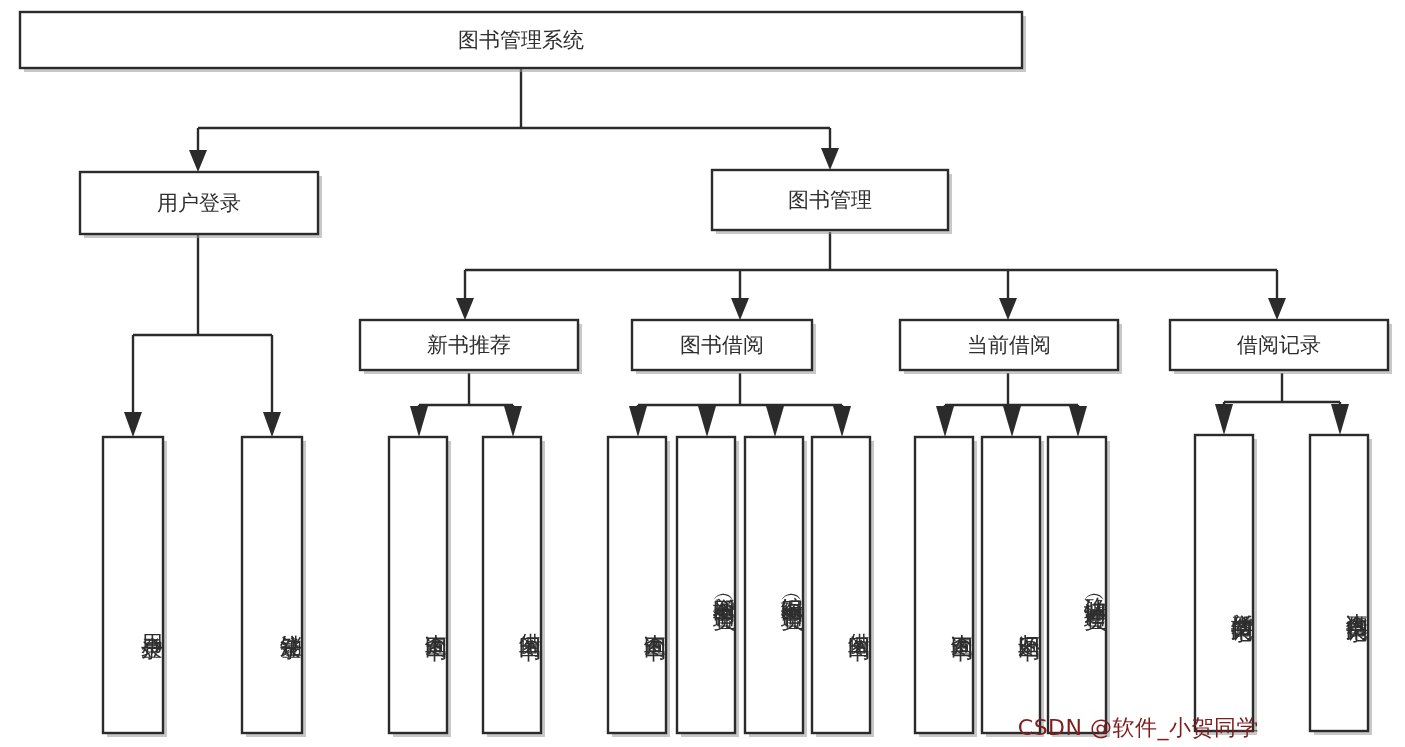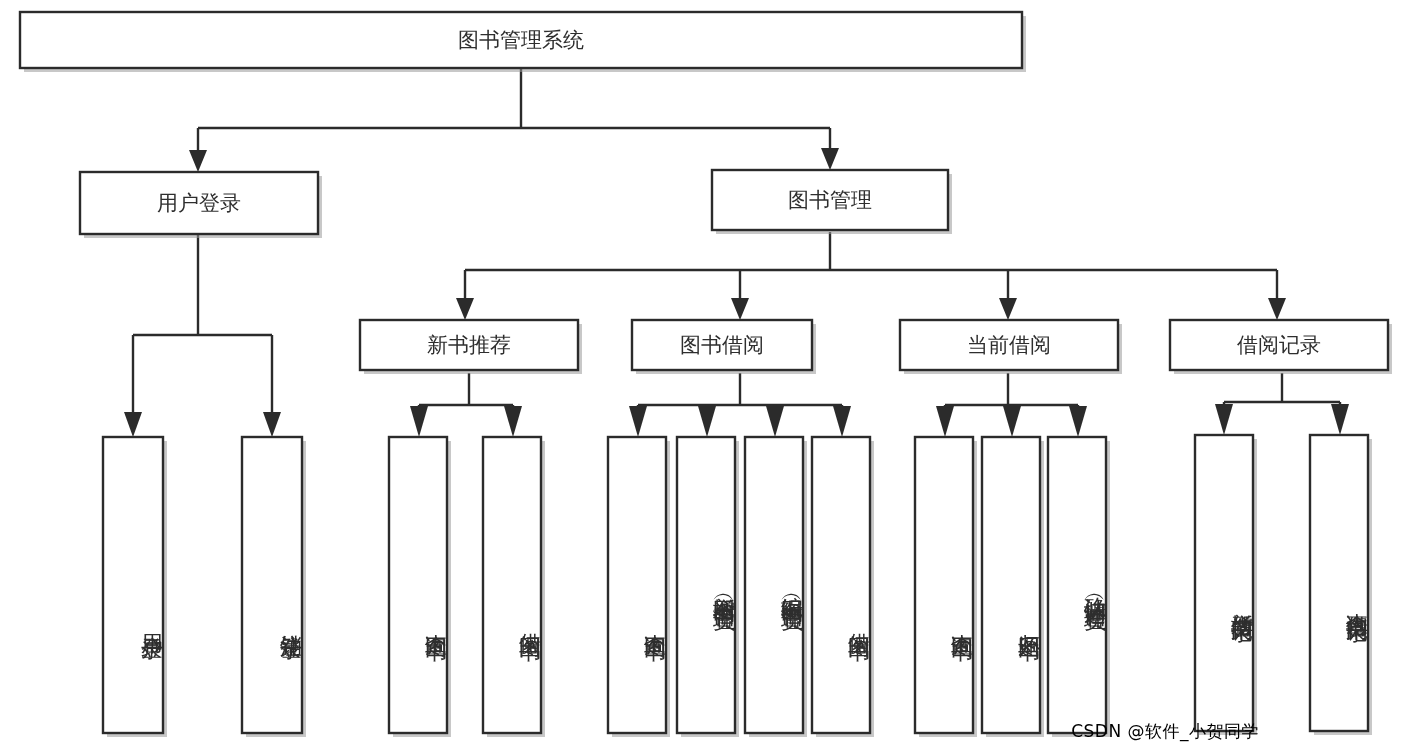--- a/index.html
+++ b/index.html
@@ -65,22 +65,22 @@
     color: #2e2e2e;
     letter-spacing: 2px;
     white-space: nowrap;
     pointer-events: none;
   }
   .watermark {
     position: absolute;
     right: 6px;
     bottom: 4px;
     font-family: "DejaVu Sans", "Liberation Sans", sans-serif;
-    font-size: 17px;
-    color: #000000;
+    font-size: 22px;
+    color: #7f1d1d;
     white-space: nowrap;
     letter-spacing: 0.5px;
   }
 </style>
 </head>
 <body>
 
 <div id="diagram-root">
 
   <svg class="diagram-canvas" viewBox="0 0 1405 747">

